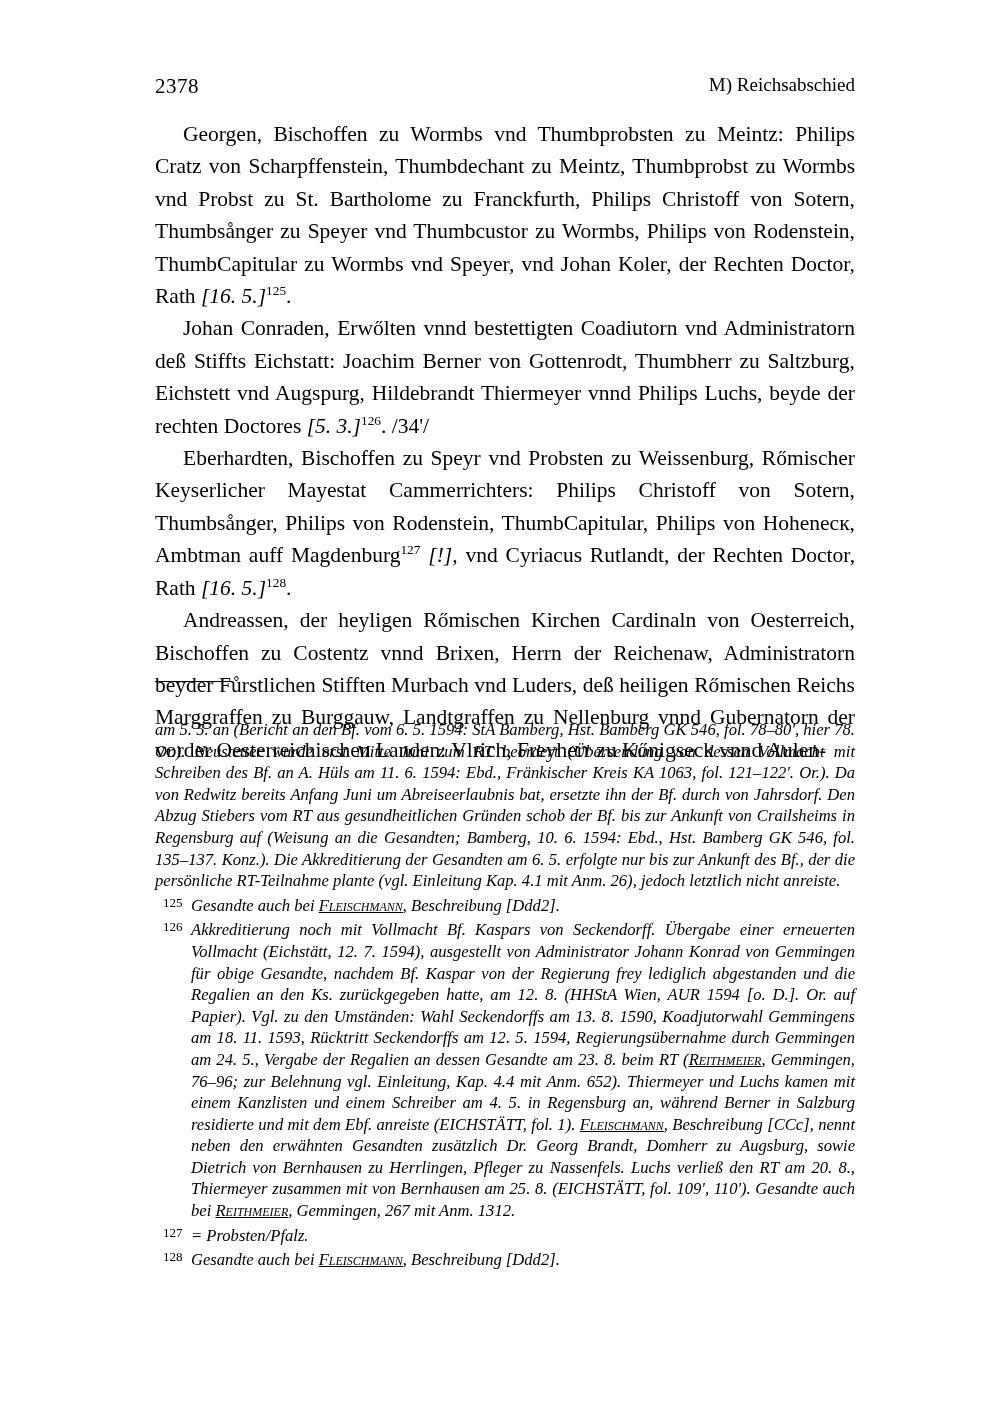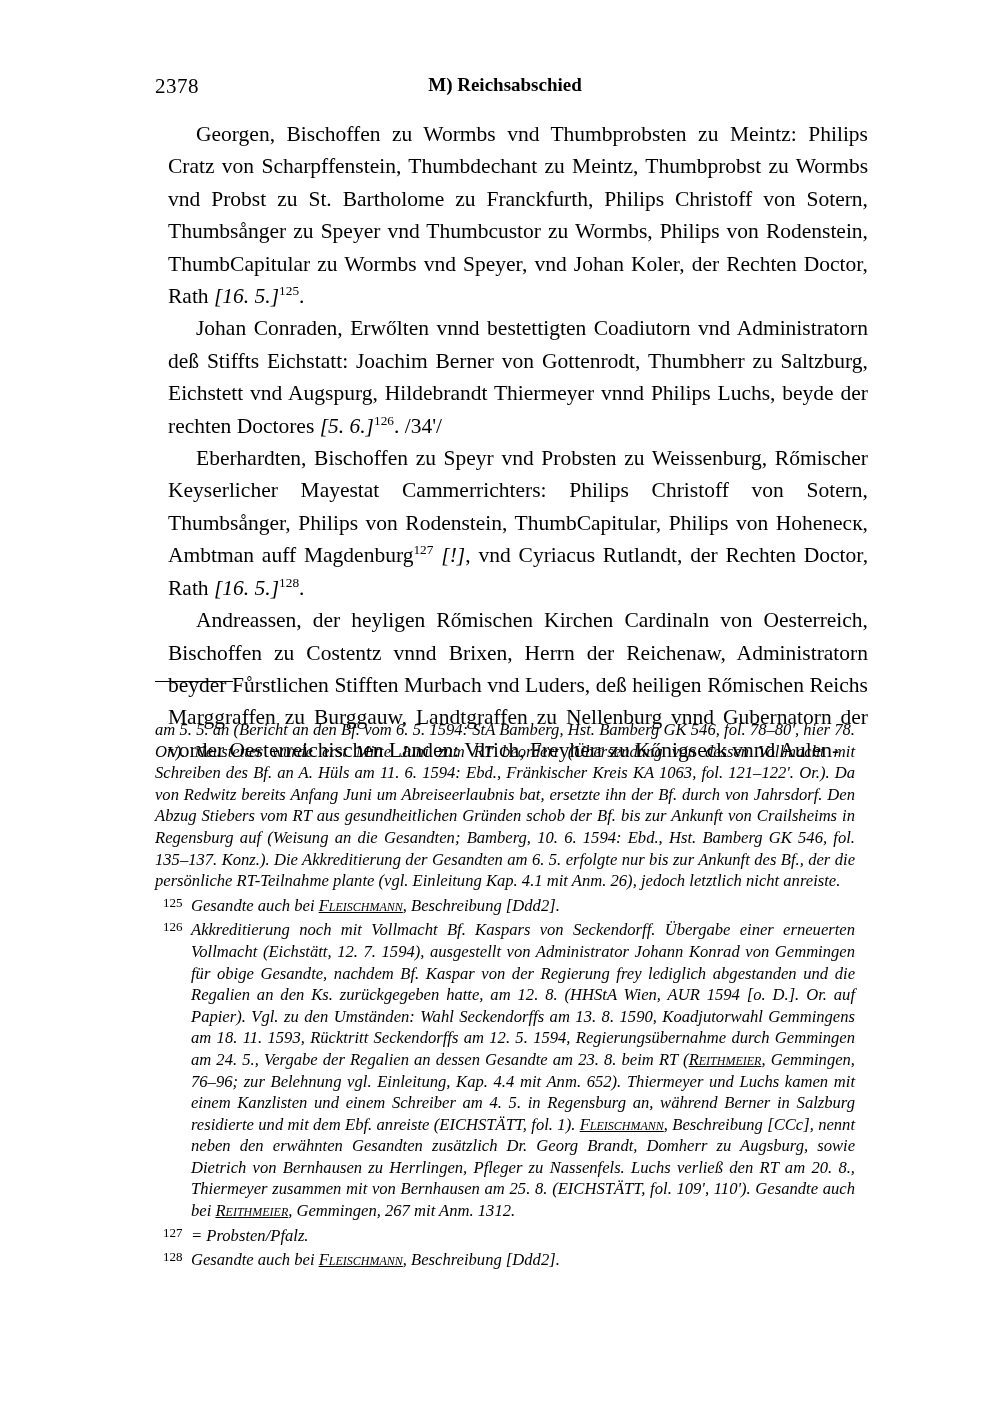--- a/index.html
+++ b/index.html
@@ -33,34 +33,32 @@
     position: absolute;
     left: 0;
     top: 0;
     letter-spacing: 0.5px;
   }
   .header .running-title {
     position: absolute;
     left: 0;
     top: 0;
     width: 700px;
-    text-align: center;
+    text-align: right;
     font-size: 19px;
-    font-weight: bold;
   }
   .body-text {
     position: absolute;
     left: 155px;
     top: 118px;
     width: 700px;
     font-size: 21.5px;
     line-height: 32.4px;
     text-align: justify;
     text-justify: inter-word;
-    margin-left: 13px;
   }
   .body-text p {
     margin: 0;
     text-indent: 28px;
   }
   .ital { font-style: italic; }
   sup {
     font-size: 0.62em;
     vertical-align: super;
     line-height: 0;
@@ -115,21 +113,21 @@
 
   <div class="header">
     <span class="folio">2378</span>
     <span class="running-title">M) Reichsabschied</span>
   </div>
 
   <div class="body-text">
 
     <p><span>Georgen, Bischoffen zu Wormbs vnd Thumbprobsten zu Meintz: Philips Cratz von Scharpffenstein, Thumbdechant zu Meintz, Thumbprobst zu Wormbs vnd Probst zu St. Bartholome zu Franckfurth, Philips Christoff von Sotern, Thumbsånger zu Speyer vnd Thumbcustor zu Wormbs, Philips von Rodenstein, ThumbCapitular zu Wormbs vnd Speyer, vnd Johan Koler, der Rechten Doctor, Rath </span><span class="ital">[16. 5.]</span><sup>125</sup>.</p>
 
-    <p><span>Johan Conraden, Erwőlten vnnd bestettigten Coadiutorn vnd Administratorn deß Stiffts Eichstatt: Joachim Berner von Gottenrodt, Thumbherr zu Saltzburg, Eichstett vnd Augspurg, Hildebrandt Thiermeyer vnnd Philips Luchs, beyde der rechten Doctores </span><span class="ital">[5. 6.]</span><sup>126</sup><span>. /34'/</span></p>
+    <p><span>Johan Conraden, Erwőlten vnnd bestettigten Coadiutorn vnd Administratorn deß Stiffts Eichstatt: Joachim Berner von Gottenrodt, Thumbherr zu Saltzburg, Eichstett vnd Augspurg, Hildebrandt Thiermeyer vnnd Philips Luchs, beyde der rechten Doctores </span><span class="ital">[5. 3.]</span><sup>126</sup><span>. /34'/</span></p>
 
     <p><span>Eberhardten, Bischoffen zu Speyr vnd Probsten zu Weissenburg, Rőmischer Keyserlicher Mayestat Cammerrichters: Philips Christoff von Sotern, Thumbsånger, Philips von Rodenstein, ThumbCapitular, Philips von Hohenecк, Ambtman auff Magdenburg</span><sup>127</sup> <span class="ital">[!]</span><span>, vnd Cyriacus Rutlandt, der Rechten Doctor, Rath </span><span class="ital">[16. 5.]</span><sup>128</sup><span>.</span></p>
 
     <p><span>Andreassen, der heyligen Rőmischen Kirchen Cardinaln von Oesterreich, Bischoffen zu Costentz vnnd Brixen, Herrn der Reichenaw, Administratorn beyder Fůrstlichen Stifften Murbach vnd Luders, deß heiligen Rőmischen Reichs Marggraffen zu Burggauw, Landtgraffen zu Nellenburg vnnd Gubernatorn der vorder Oesterreichischen Landen: Vlrich, Freyherr zu Kőnigseck vnnd Aulen-</span></p>
 
   </div>
 
   <div class="rule"></div>
 
   <div class="notes">

